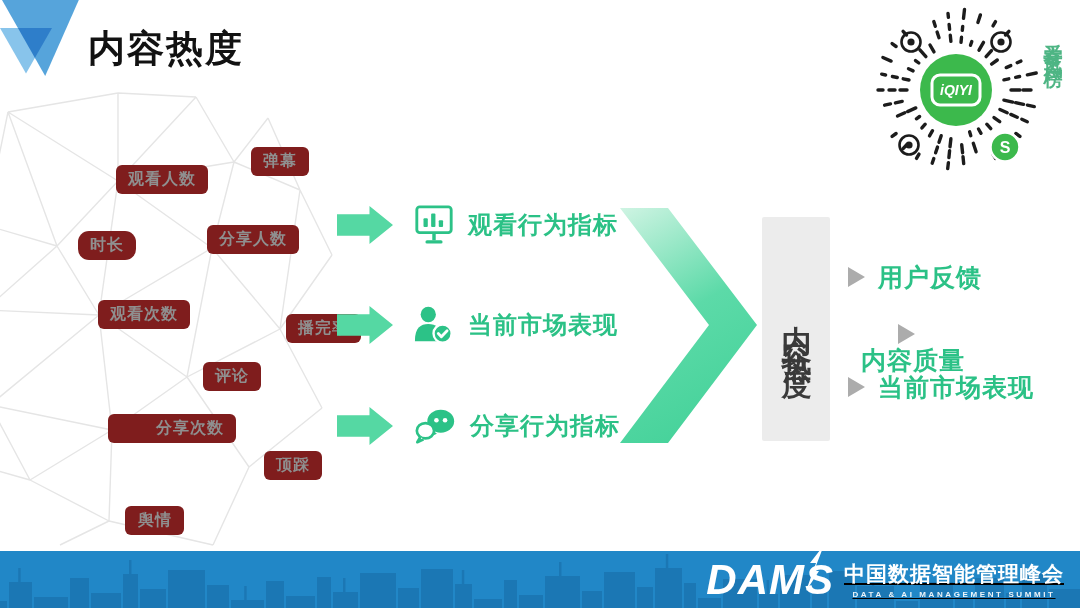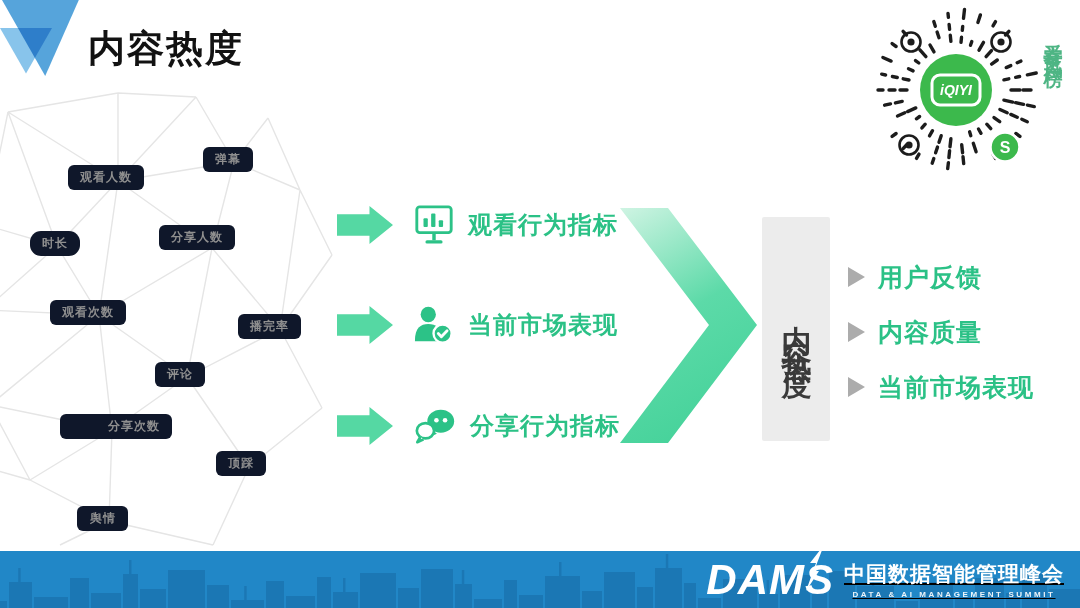--- a/index.html
+++ b/index.html
@@ -14,22 +14,22 @@
   .tri2{position:absolute;left:0;top:28px;width:52px;height:48px;background:#6ab5e6;
         clip-path:polygon(0 0,100% 0,50% 95%);mix-blend-mode:multiply;opacity:.8;}
   .page-title{position:absolute;left:88px;top:24px;font-size:37px;font-weight:900;
         color:#121212;letter-spacing:2px;}
   
   .qr-svg{position:absolute;left:876px;top:4px;width:162px;height:176px;}
   .qr-caption{position:absolute;left:1040px;top:28px;writing-mode:vertical-rl;
         text-orientation:upright;font-size:19px;font-weight:700;color:#4eb584;letter-spacing:5px;}
   
   .mesh-svg{position:absolute;left:-20px;top:85px;width:380px;height:480px;}
-  .mesh-label{position:absolute;background:#0f172a;color:#8f8f8f;font-size:12px;font-weight:700;
-        padding:4px 12px;border-radius:6px;white-space:nowrap;letter-spacing:1px;}
+  .mesh-label{position:absolute;background:#7f1d1d;color:#8f8f8f;font-size:16px;font-weight:700;
+        padding:4px 12px;border-radius:6px;white-space:nowrap;letter-spacing:1px;margin-left:48px;}
   
   .ind-row{position:absolute;left:337px;display:flex;align-items:center;height:44px;}
   .mini-arrow{width:56px;height:38px;background:#55d8a3;flex:0 0 auto;
         clip-path:polygon(0% 22%,58% 22%,58% 0%,100% 50%,58% 100%,58% 78%,0% 78%);}
   .ind-icon{margin-left:20px;color:#2cc287;flex:0 0 auto;}
   .ind-label{margin-left:13px;font-size:24px;font-weight:800;color:#2bc186;letter-spacing:1px;white-space:nowrap;}
   
   .chevron-svg{position:absolute;left:610px;top:200px;width:160px;height:250px;}
   
   .result-box{position:absolute;left:762px;top:217px;width:68px;height:224px;background:#ececec;
@@ -233,21 +233,21 @@
   </svg>
 
   <div class="result-box">
     <span class="result-text">内容热度</span>
   </div>
 
   <div class="outcome" style="top:261px;">
     <span class="bullet"></span>
     <span class="outcome-label">用户反馈</span>
   </div>
-  <div class="outcome" style="top:316px;">
+  <div class="outcome" style="top:324px;flex-direction:column;">
     <span class="bullet"></span>
     <span class="outcome-label">内容质量</span>
   </div>
   <div class="outcome" style="top:371px;">
     <span class="bullet"></span>
     <span class="outcome-label">当前市场表现</span>
   </div>
 
   <div class="footer">
     <svg class="skyline" viewBox="0 0 1080 57" preserveAspectRatio="none">

